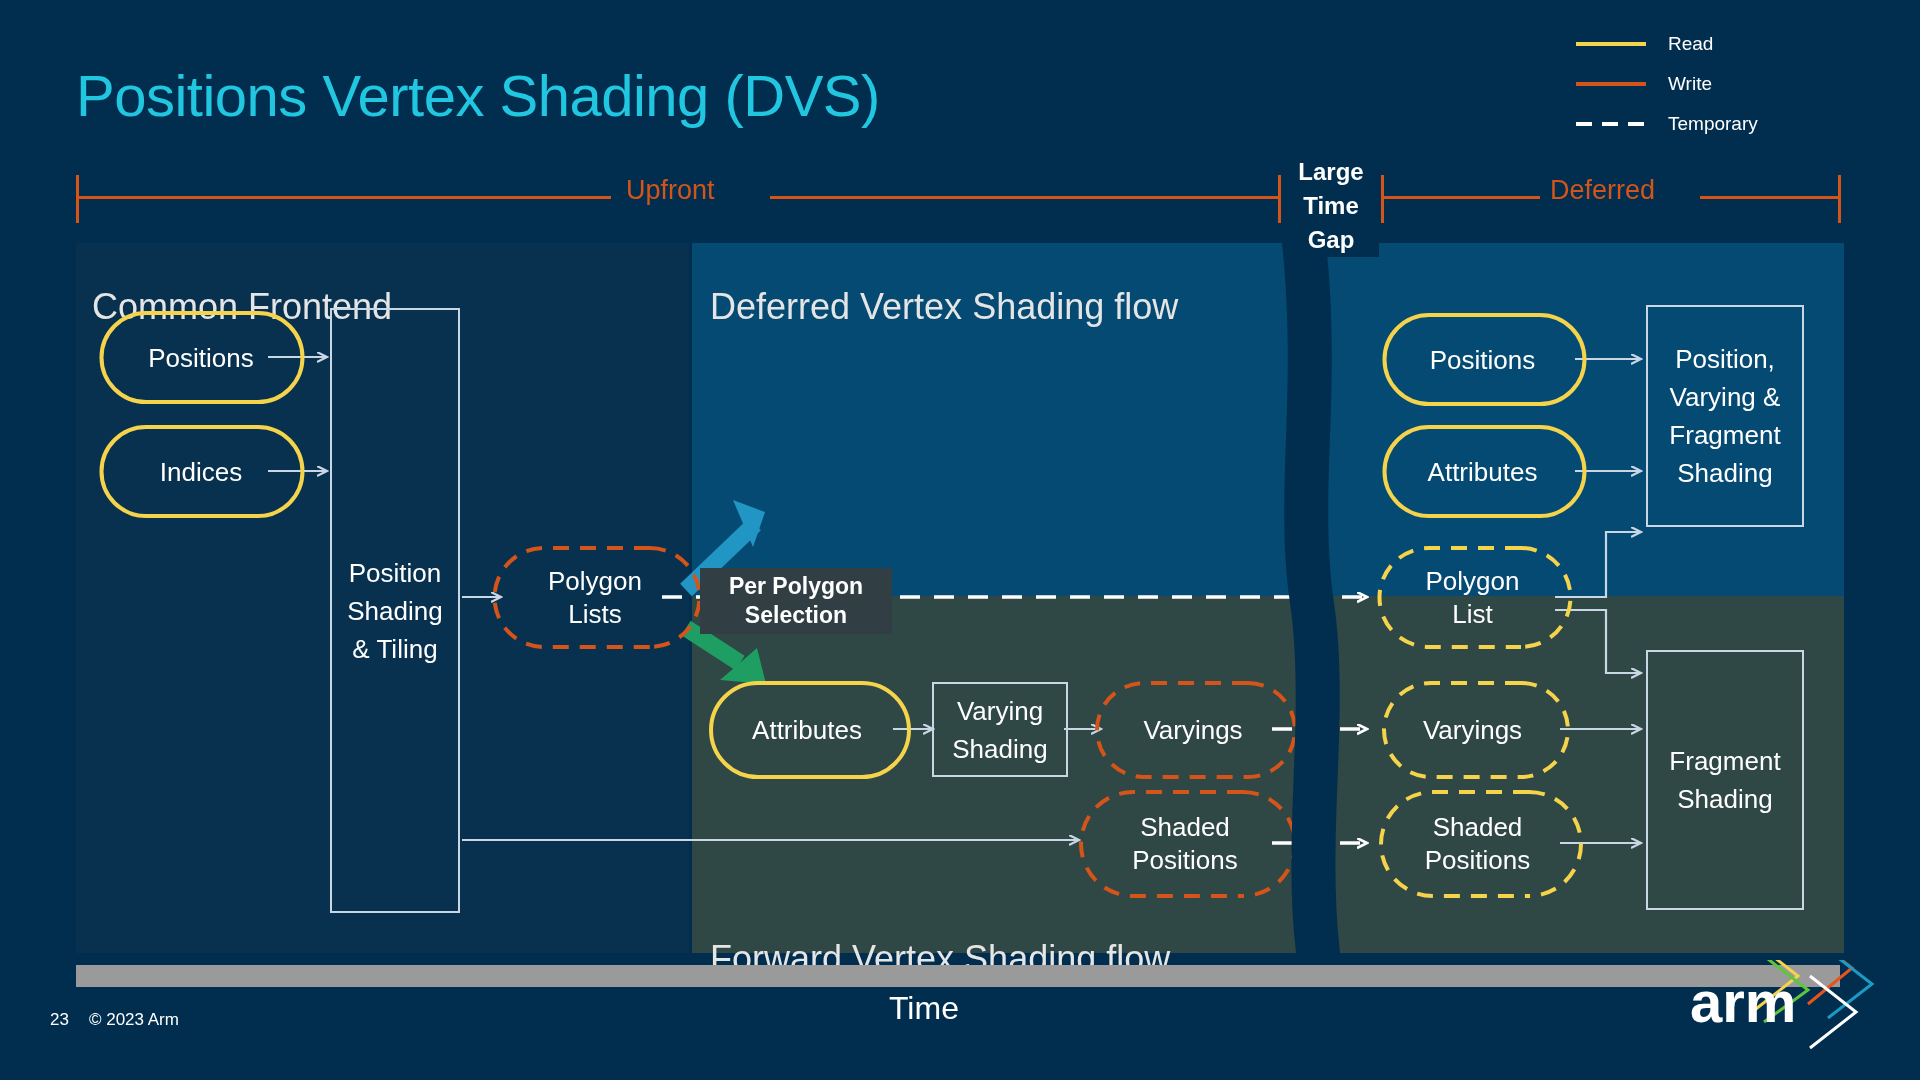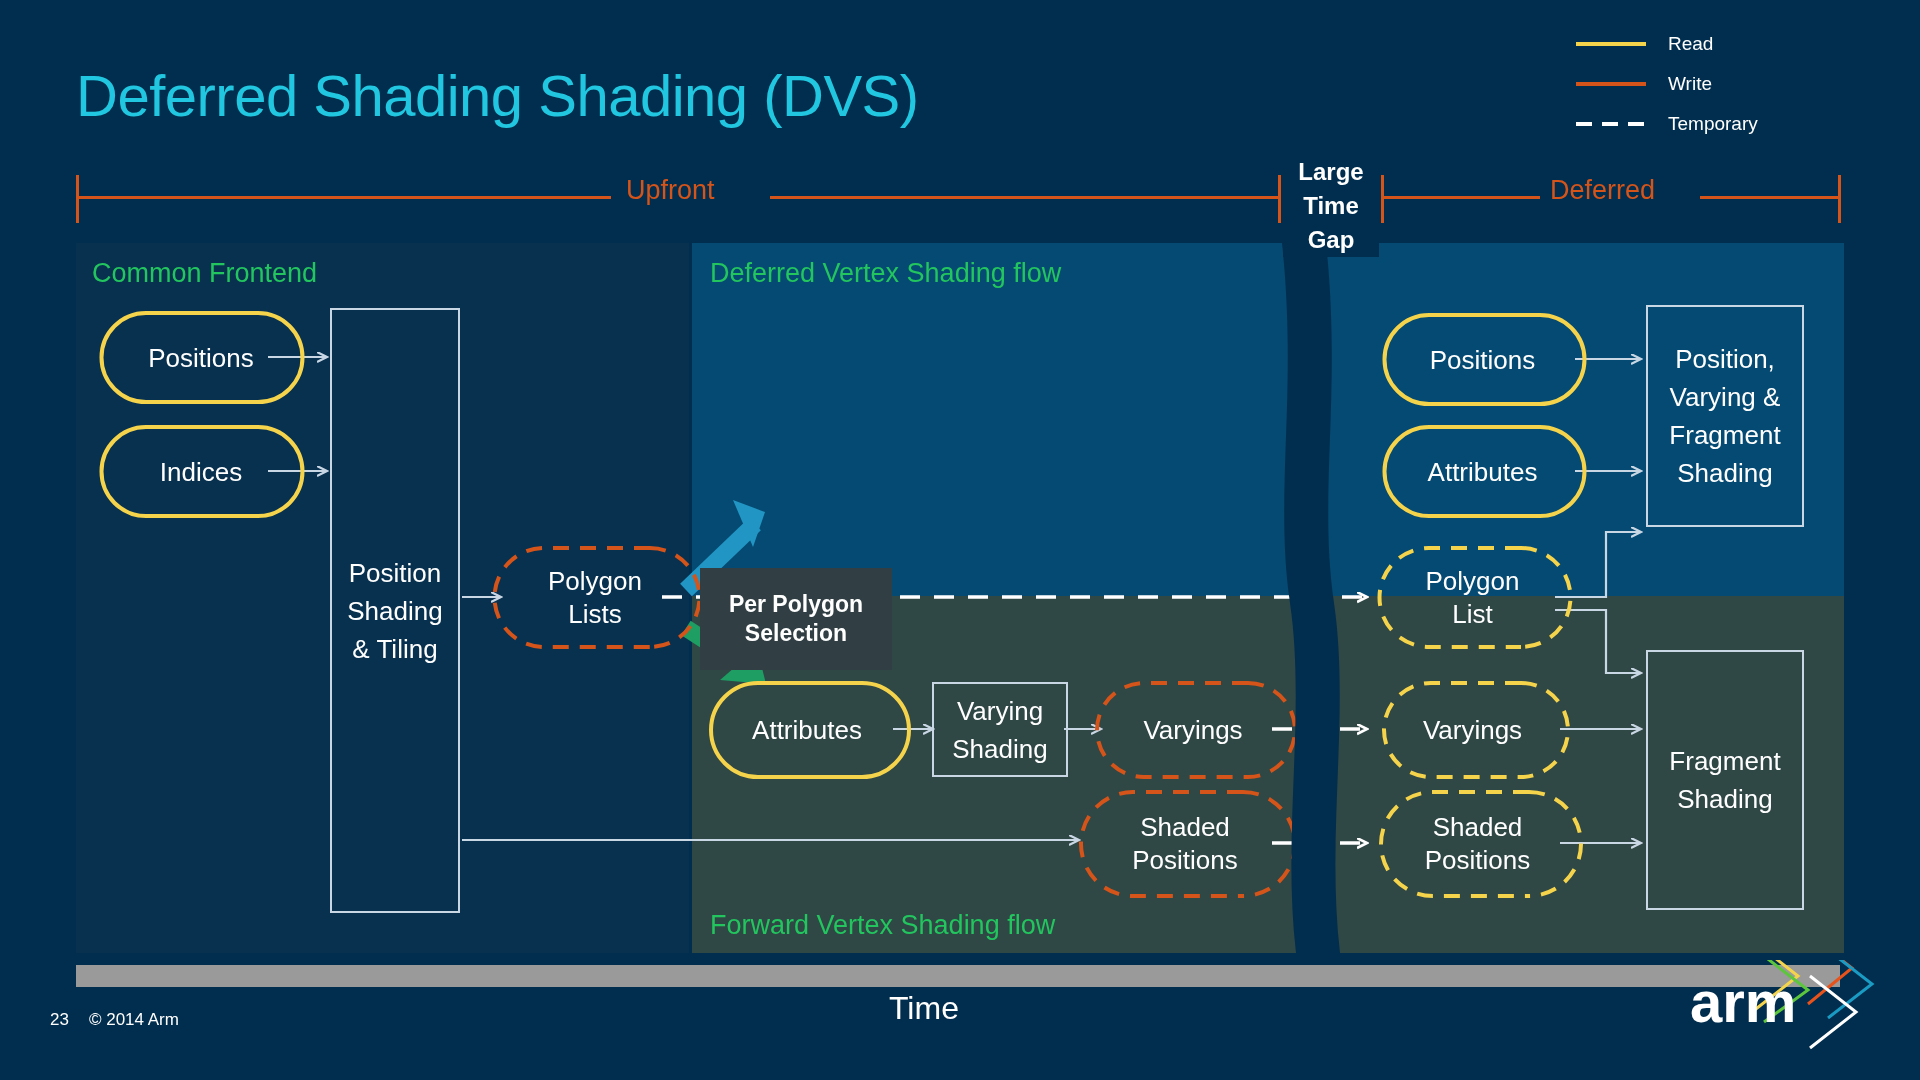--- a/index.html
+++ b/index.html
@@ -38,21 +38,21 @@
   #gap-label{
     top:155px; left:1283px; width:96px; text-align:center;
     font-size:24px; font-weight:bold; line-height:34px; color:#FFFFFF;
     background:#012E4E; z-index:6;
   }
 
   
   #panel-frontend{ left:76px; top:243px; width:613px; height:710px; background:#083150;}
   #panel-dvs{ left:692px; top:243px; width:1152px; height:353px; background:#054A72;}
   #panel-forward{ left:692px; top:596px; width:1152px; height:357px; background:#2F4745;}
-  .panel-title{ font-size:27px; color:#22c55e; white-space:nowrap;}
+  .panel-title{ font-size:36px; color:#e5e5e5; white-space:nowrap;margin-top:28px;}
 
   
   #gap-band{ left:1268px; top:243px; width:80px; height:710px; z-index:5;}
 
   
   .proc-box{
     border:2px solid #C9D7E4; box-sizing:border-box;
     display:flex; align-items:center; justify-content:center; text-align:center;
     font-size:26px; line-height:38px; color:#FFFFFF;
   }
@@ -61,21 +61,21 @@
   .cyl{ box-sizing:border-box; }
   .cyl .cyl-label{
     position:absolute; left:0; right:0; top:50%; transform:translateY(-50%);
     text-align:center; font-size:26px; line-height:33px; color:#FFFFFF;
     pointer-events:none;
   }
   .cyl svg{ position:absolute; left:0; top:0; overflow:visible;}
 
   
   #pps-label{
-    left:700px; top:568px; width:172px; padding:22px 10px;
+    left:700px; top:568px; width:172px; padding:4px 10px;
     background:#313F44; text-align:center;
     font-size:23px; font-weight:bold; line-height:29px; color:#FFFFFF;
     z-index:8;
   }
 
   
   #time-bar{ left:76px; top:965px; width:1764px; height:22px; background:#9A9A9A;}
   #time-label{ left:889px; top:990px; font-size:32px; color:#FFFFFF;}
 
   
@@ -83,21 +83,21 @@
 
   
   #arm-logo{ left:1690px; top:960px; width:200px; height:90px;}
 
   svg.ovl{ position:absolute; left:0; top:0; width:1920px; height:1080px;
            pointer-events:none; overflow:visible;}
 </style>
 </head>
 <body>
 
-<div class="abs" id="page-title">Deferred Shading Shading (DVS)</div>
+<div class="abs" id="page-title">Positions Vertex Shading (DVS)</div>
 
 <div class="abs" id="legend">
   <div class="legend-row">
     <span class="legend-swatch sw-read">
         <i></i>
       </span>
     <span class="legend-label">Read</span>
   </div>
   <div class="legend-row">
     <span class="legend-swatch sw-write">
@@ -321,21 +321,21 @@
 <div class="abs proc-box" style="left:1646px;top:650px;width:158px;height:260px;flex-direction:column;">
   <div>Fragment</div>
   <div>Shading</div>
 </div>
 
 <div class="abs" id="time-bar"></div>
 <div class="abs" id="time-label">Time</div>
 
 <div class="abs" id="footer">
   <span>23</span>
-  <span>© 2014 Arm</span>
+  <span>© 2023 Arm</span>
 </div>
 
 <svg class="abs" id="arm-logo" viewBox="0 0 200 90">
   <g fill="none" stroke-width="3">
     <path d="M62,-20 L108,16 L62,52" stroke="#F5D44C"></path>
     <path d="M74,-4 L118,30 L74,62" stroke="#5CC63C"></path>
     <path d="M118,-26 L162,8 L118,44" stroke="#E8521B"></path>
     <path d="M138,-10 L182,24 L138,58" stroke="#1A9BC4"></path>
     <path d="M120,16 L166,52 L120,88" stroke="#FFFFFF"></path>
   </g>

